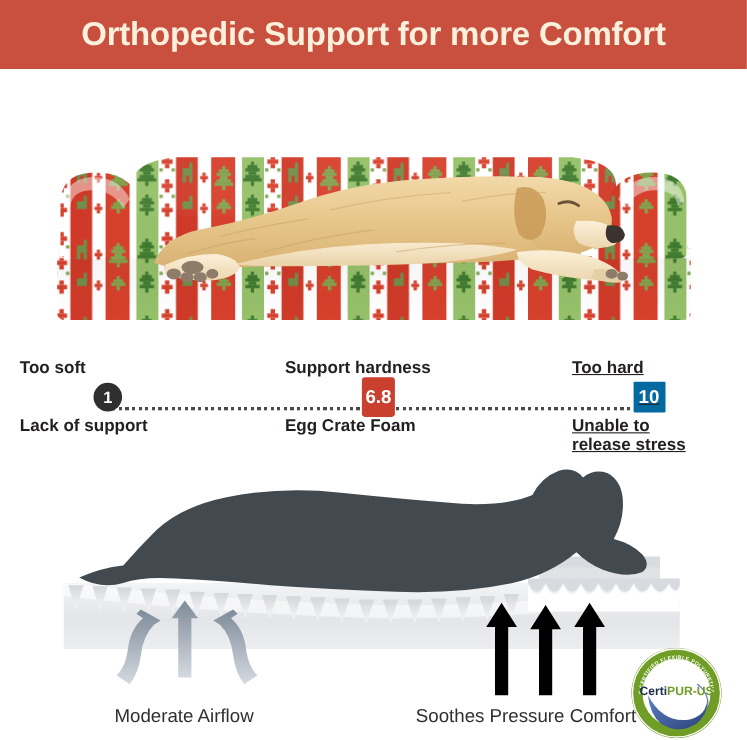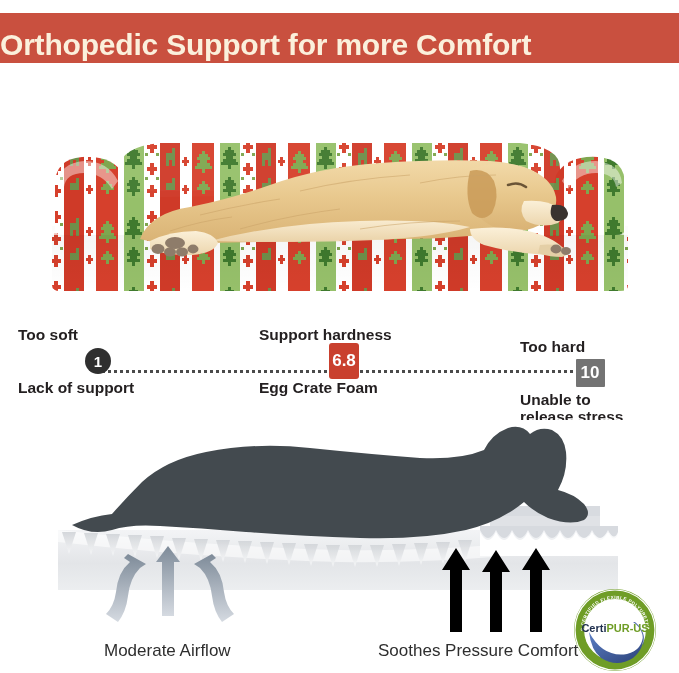--- a/index.html
+++ b/index.html
@@ -13,26 +13,27 @@
     position: relative;
     overflow: hidden;
     font-family: "Liberation Sans", sans-serif;
     color: #231f20;
   }
 
   
   .banner {
     position: absolute;
     left: 0;
-    top: 13px;
+    top: 0;
     width: 679px;
     height: 63px;
     background: #c9503f;
     display: flex;
     align-items: center;
+    justify-content: center;
   }
   .banner-title {
     font-family: "Liberation Sans Narrow", "Liberation Sans", sans-serif;
     font-weight: bold;
     font-size: 30px;
     letter-spacing: -0.2px;
     color: #fbf0dc;
     white-space: nowrap;
   }
 
@@ -102,27 +103,27 @@
   }
   .marker-square-red {
     width: 30px; height: 36px;
     border-radius: 3px;
     background: #c9402e;
     font-size: 17px;
   }
   .marker-square-dark {
     width: 29px; height: 28px;
     border-radius: 1px;
-    background: #737373;
+    background: #0369a1;
     font-size: 17px;
   }
 
   .stop-soft   { left: 18px;  top: 0px;  width: 160px; }
   .stop-mod    { left: 259px; top: 0px;  width: 170px; }
-  .stop-hard   { left: 520px; top: 12px;  width: 140px; }
+  .stop-hard   { left: 520px; top: 0px;  width: 140px; text-decoration: underline; }
 
   .stop .mid-row { height: 30px; display: flex; align-items: center; justify-content: center; margin-top: 2px; }
 
   
   .diagram {
     position: absolute;
     left: 0;
     top: 420px;
     width: 679px;
     height: 215px;

